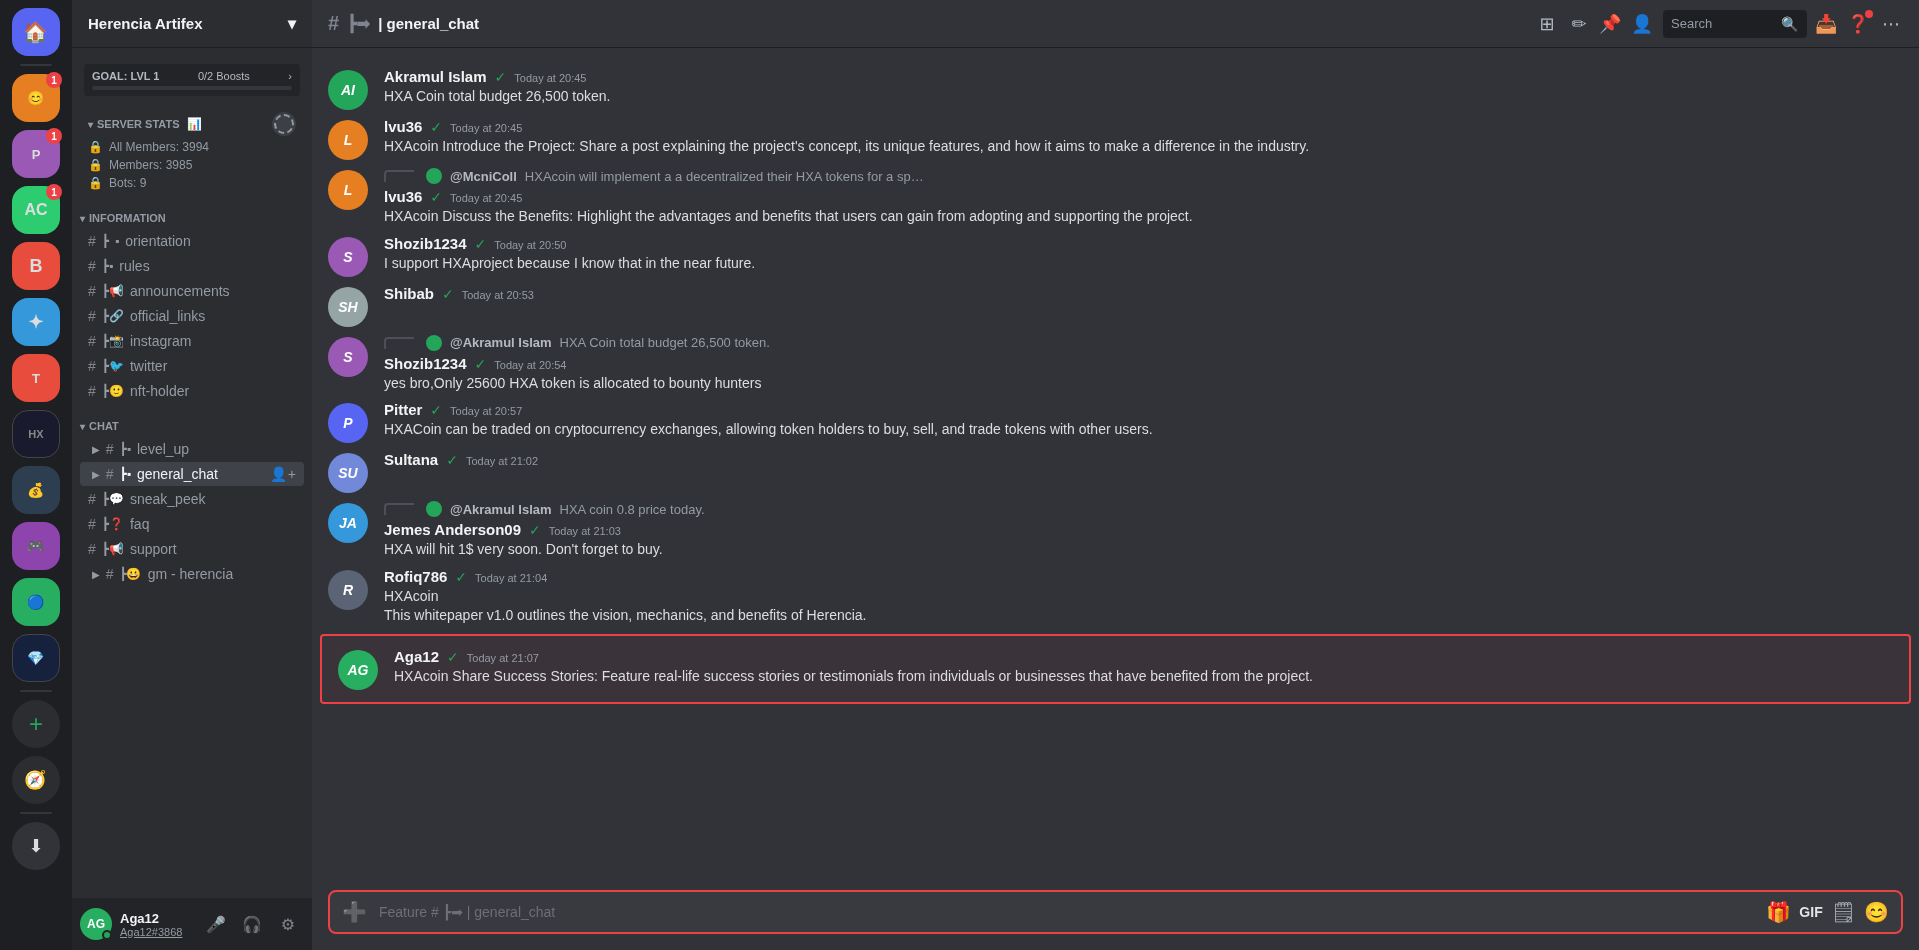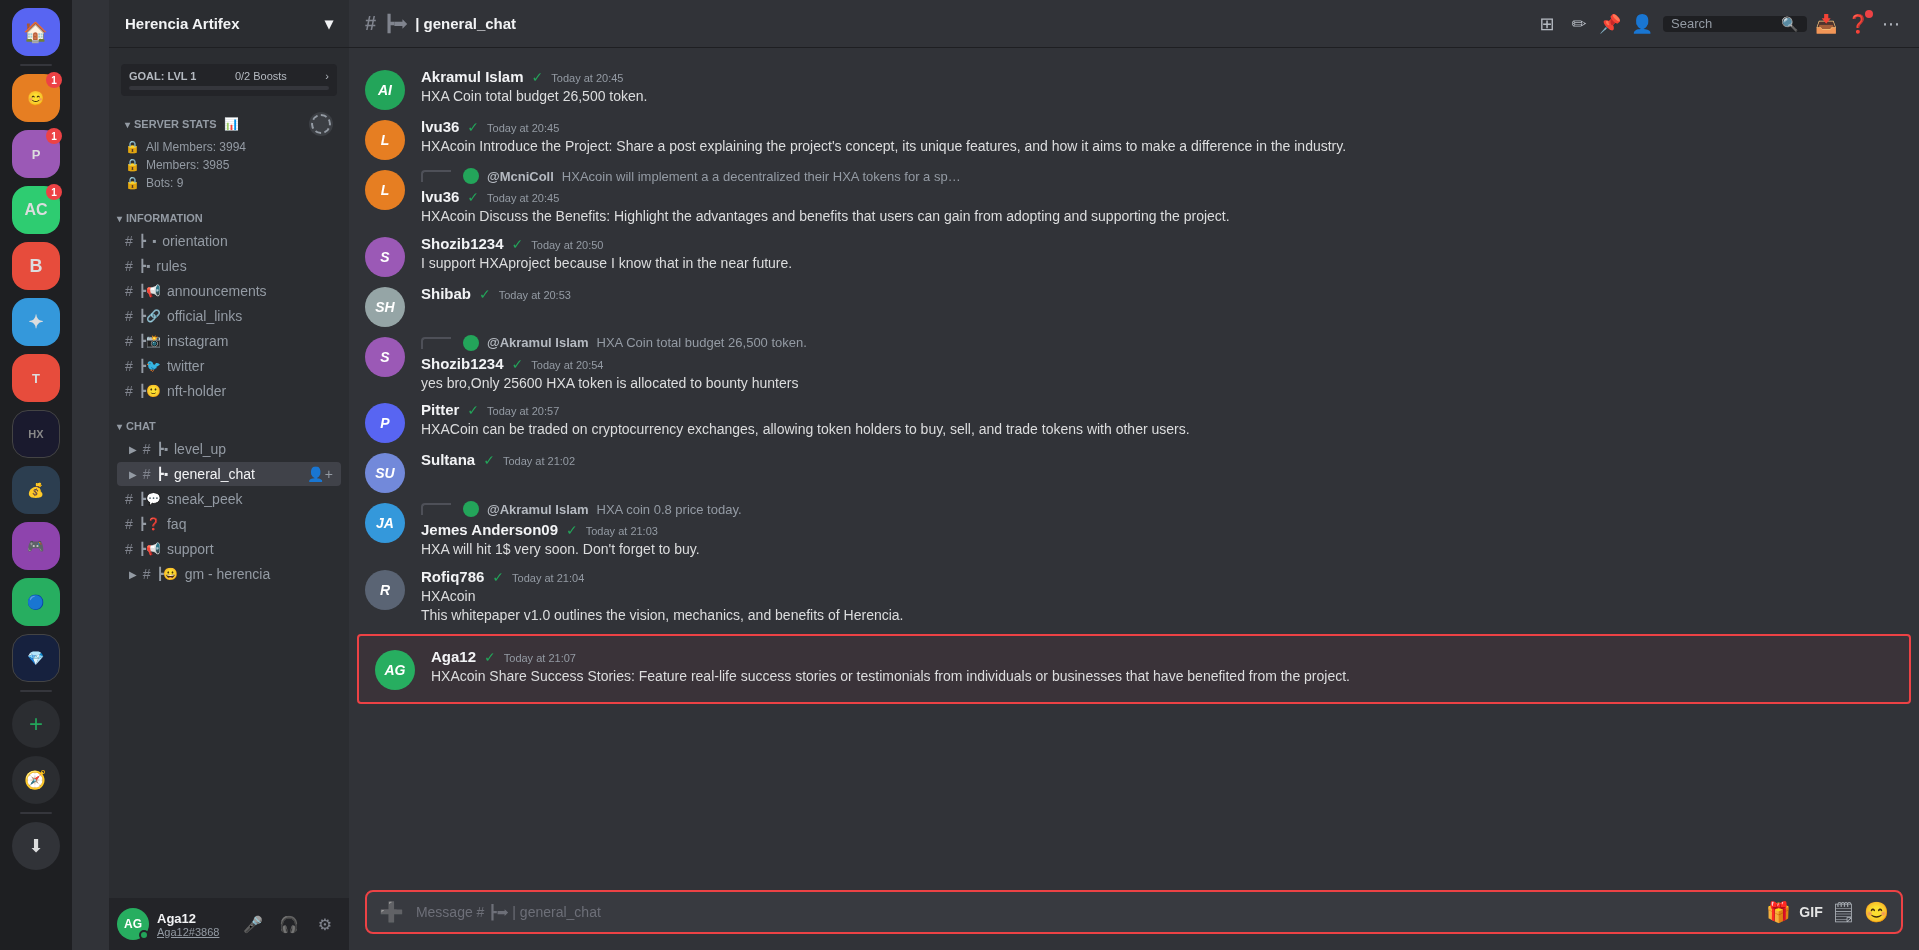--- a/index.html
+++ b/index.html
@@ -80,21 +80,20 @@
       flex-shrink: 0;
     }
 
     
     .channel-sidebar {
       width: 240px;
       background: #2b2d31;
       display: flex;
       flex-direction: column;
       flex-shrink: 0;
-      margin-left: 37px;
     }
     .server-header {
       height: 48px;
       display: flex;
       align-items: center;
       padding: 0 16px;
       font-weight: 600;
       font-size: 15px;
       color: #f2f3f5;
       border-bottom: 1px solid #1e1f22;
@@ -251,21 +250,21 @@
       cursor: pointer;
       color: #b5bac1;
       font-size: 18px;
     }
     .search-bar {
       display: flex;
       align-items: center;
       background: #1e1f22;
       border-radius: 4px;
       padding: 0 8px;
-      height: 16px;
+      height: 28px;
       width: 144px;
       gap: 18px;
       cursor: text;
     }
     .search-bar-text {
       font-size: 13px;
       color: #949ba4;
       flex: 1;
     }
 
@@ -761,21 +760,21 @@
         <div class="message-text">HXAcoin Share Success Stories: Feature real-life success stories or testimonials from individuals or businesses that have benefited from the project.</div>
       </div>
     </div>
 
   </div>
 
   <div class="message-input-area">
     <div class="message-input" style="border: 2px solid #ed4245;">
       <span style="font-size:20px;color:#b5bac1;cursor:pointer;">➕</span>
       <div class="message-input-text">
-        <span style="color:#6d6f78;">Message # ┣➡ | general_chat</span>
+        <span style="color:#6d6f78;">Feature # ┣➡ | general_chat</span>
       </div>
       <div class="input-icons">
         <span class="input-icon">🎁</span>
         <span class="input-icon" style="font-size:14px;font-weight:700;color:#e5e5e5;">GIF</span>
         <span class="input-icon">🗒</span>
         <span class="input-icon">😊</span>
       </div>
     </div>
   </div>
 </div>

